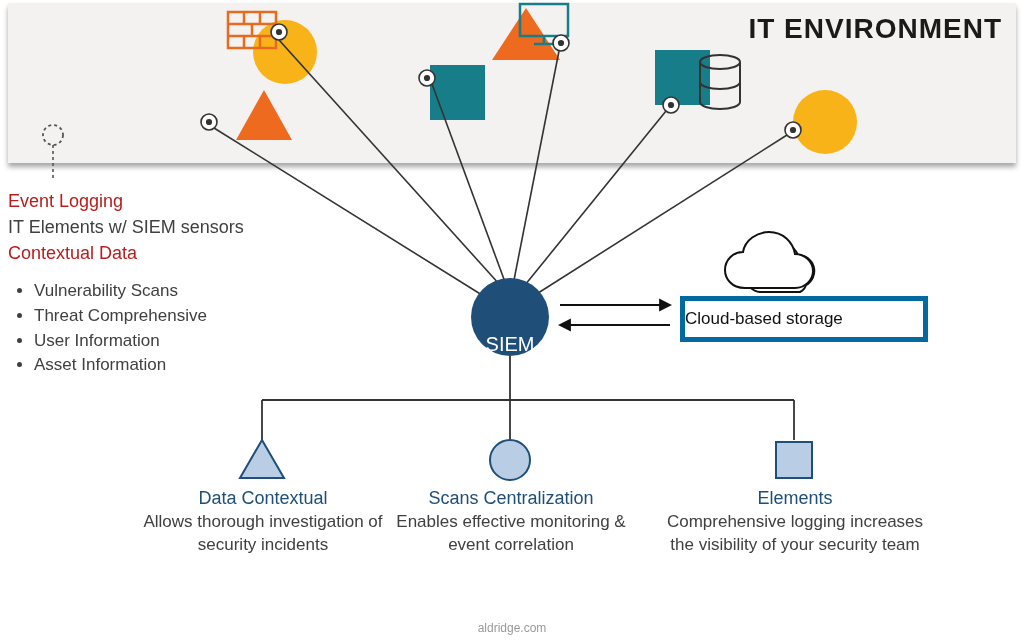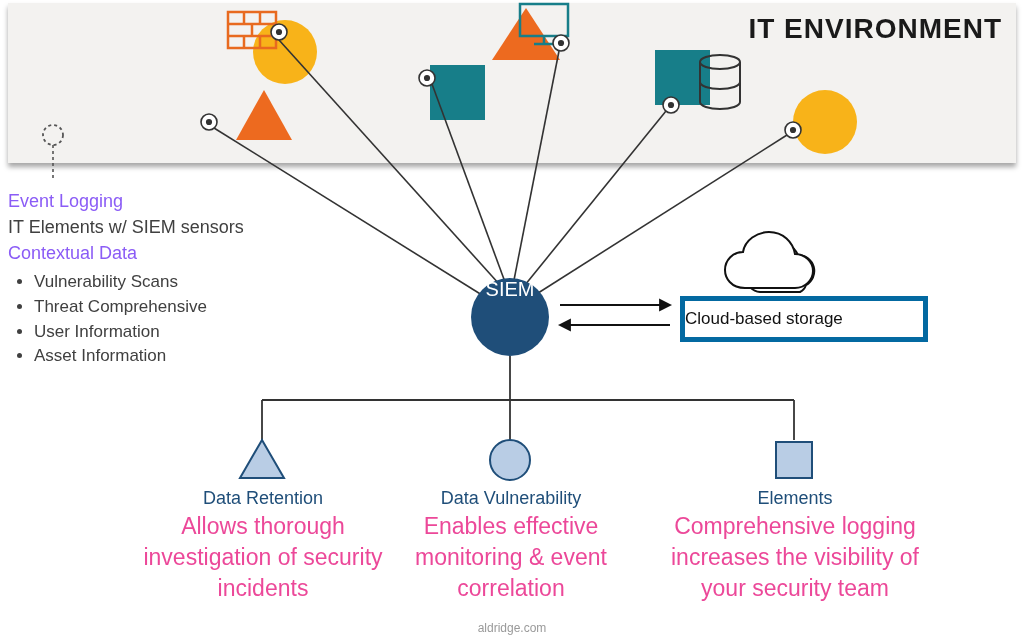--- a/index.html
+++ b/index.html
@@ -31,21 +31,21 @@
     color: #1a1a1a;
     font-weight: 600;
   }
   .siem-circle {
     position: absolute;
     width: 78px;
     height: 78px;
     border-radius: 50%;
     background: #1f4e79;
     display: flex;
-    align-items: flex-start;
+    align-items: flex-end;
     justify-content: center;
     color: #ffffff;
     font-size: 20px;
     font-weight: 500;
     left: 471px;
     top: 278px;
   }
   .cloud-box {
     position: absolute;
     left: 680px;
@@ -62,43 +62,43 @@
   .inputs-panel {
     position: absolute;
     left: 8px;
     top: 188px;
     width: 310px;
     font-size: 18px;
     color: #404040;
     line-height: 1.45;
   }
   .inputs-panel .h { font-weight: 600; color: #404040; }
-  .inputs-panel .blue { color: #8b5cf6; font-weight: 500; }
+  .inputs-panel .blue { color: #b91c1c; font-weight: 500; }
   .inputs-panel ul {
-    margin: 4px 0 0 0;
+    margin: 13px 0 0 0;
     padding-left: 26px;
   }
   .inputs-panel li {
     font-size: 17px;
     color: #404040;
   }
   .feature {
     position: absolute;
     width: 270px;
     text-align: center;
   }
   .feature .tlabel {
     color: #1f4e79;
     font-size: 18px;
     font-weight: 500;
     margin-bottom: 2px;
   }
   .feature .tdesc {
-    color: #ec4899;
-    font-size: 23px;
+    color: #404040;
+    font-size: 17px;
     line-height: 1.35;
   }
   .footer {
     position: absolute;
     bottom: 8px;
     width: 100%;
     text-align: center;
     color: #9a9a9a;
     font-size: 12px;
   }
@@ -244,26 +244,26 @@
   <div class="blue">Contextual Data</div>
   <ul>
     <li>Vulnerability Scans</li>
     <li>Threat Comprehensive</li>
     <li>User Information</li>
     <li>Asset Information</li>
   </ul>
 </div>
 
 <div class="feature" style="left:128px; top:488px;">
-  <div class="tlabel">Data Retention</div>
+  <div class="tlabel">Data Contextual</div>
   <div class="tdesc">Allows thorough investigation of security incidents</div>
 </div>
 
 <div class="feature" style="left:376px; top:488px;">
-  <div class="tlabel">Data Vulnerability</div>
+  <div class="tlabel">Scans Centralization</div>
   <div class="tdesc">Enables effective monitoring &amp; event correlation</div>
 </div>
 
 <div class="feature" style="left:660px; top:488px;">
   <div class="tlabel">Elements</div>
   <div class="tdesc">Comprehensive logging increases the visibility of your security team</div>
 </div>
 
 <div class="footer">aldridge.com</div>
 

